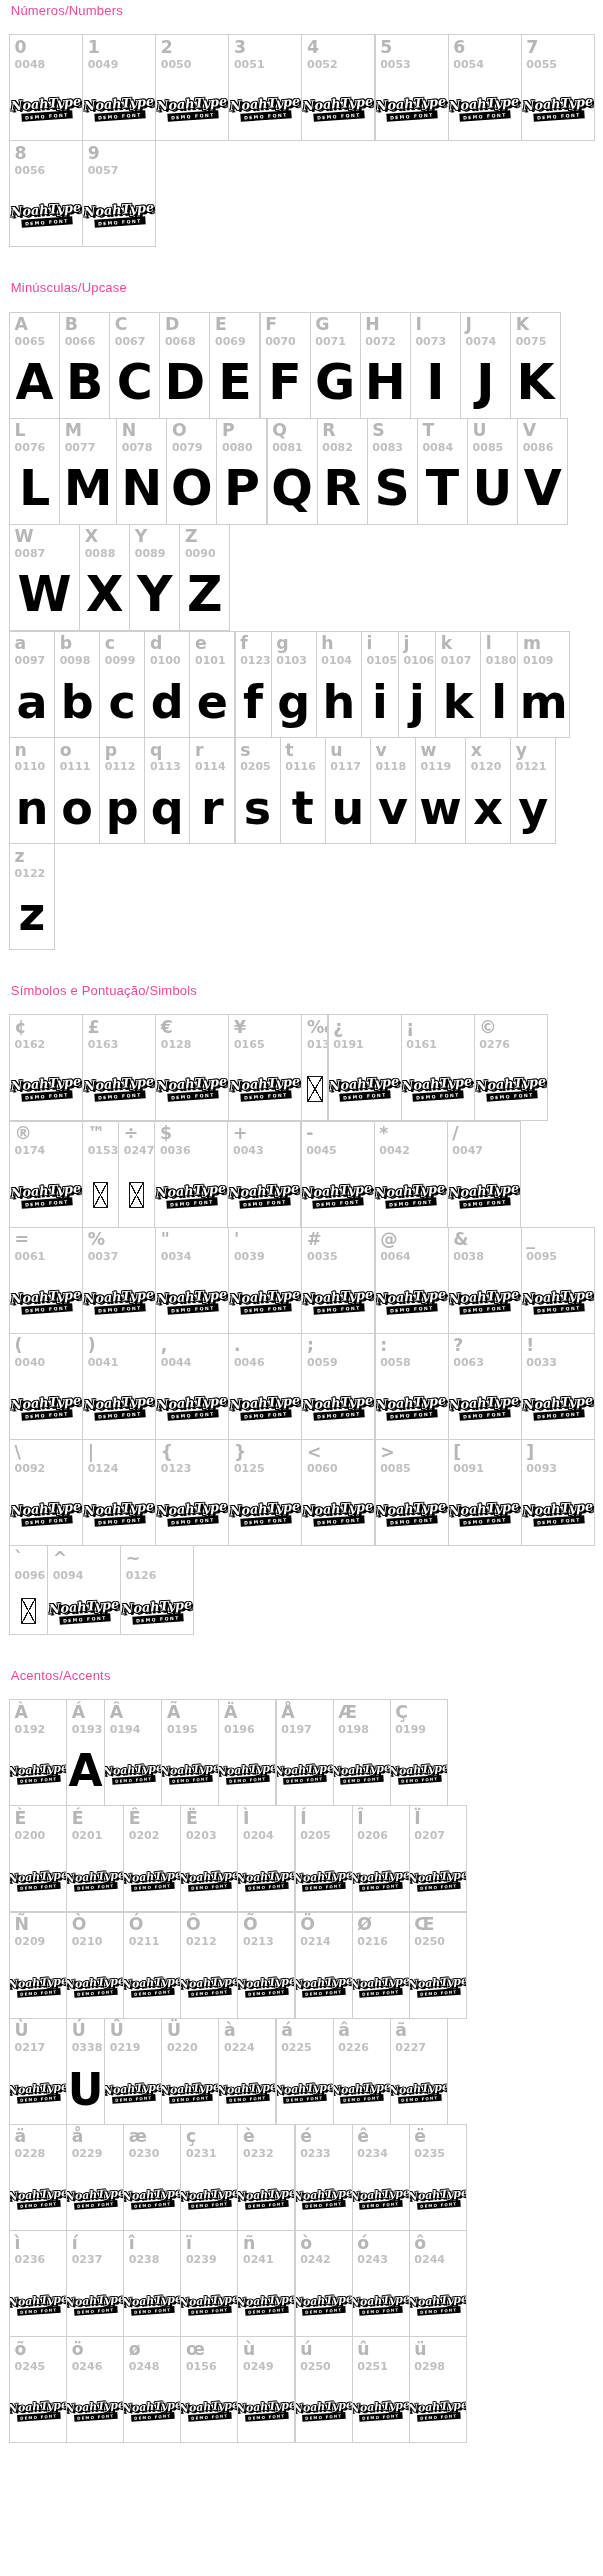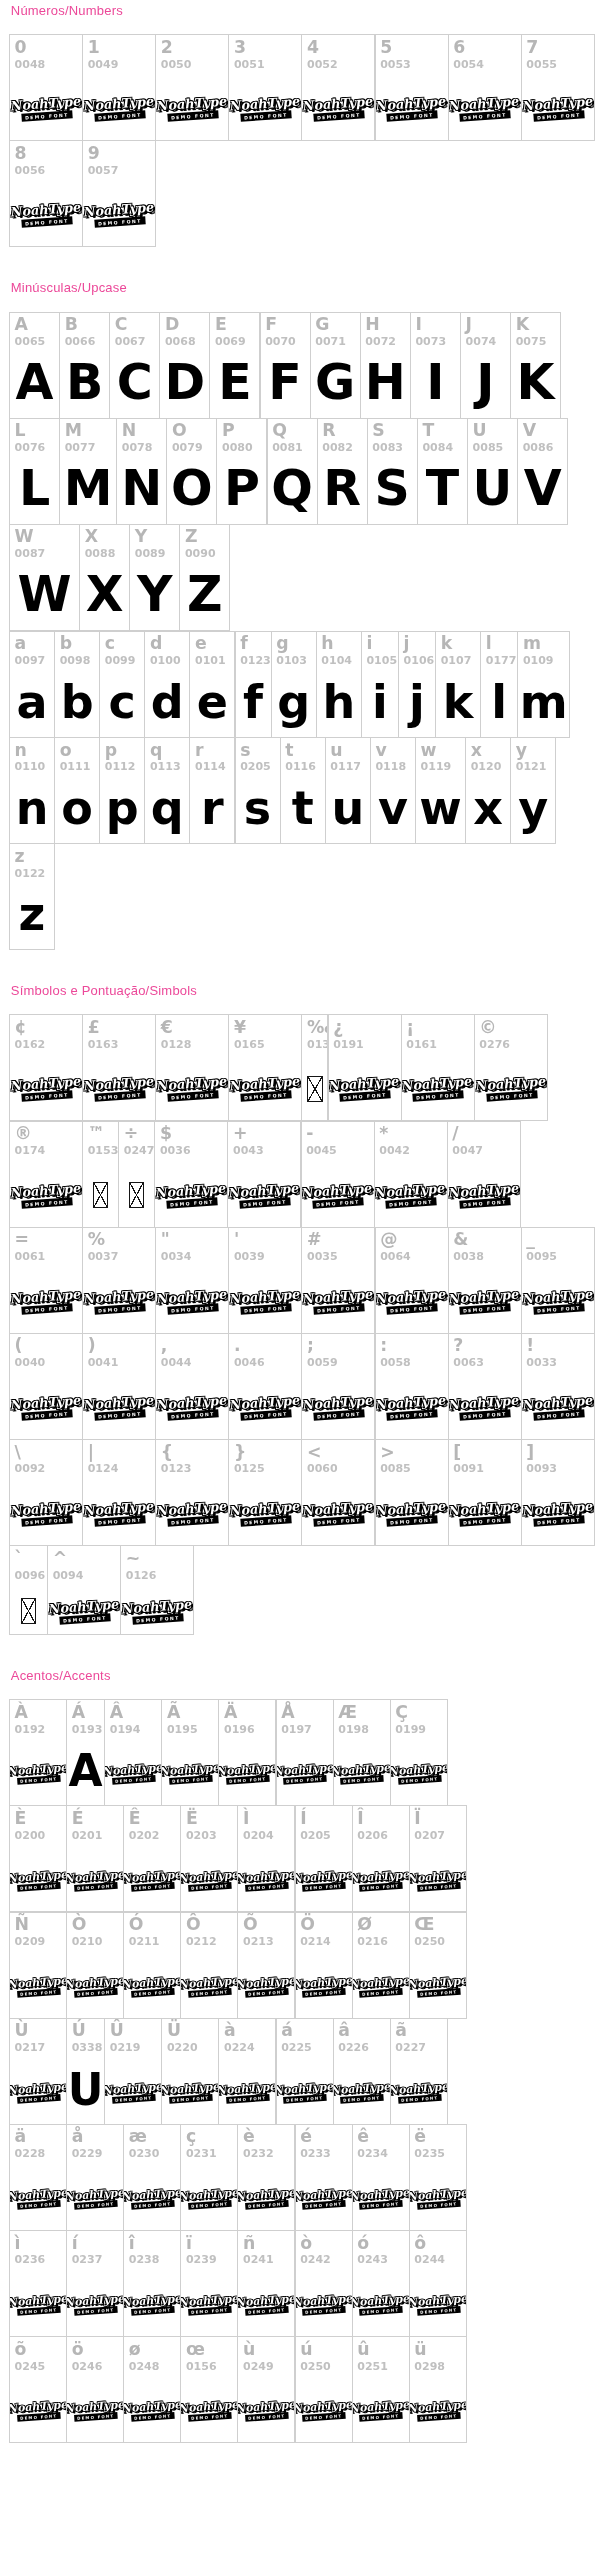--- a/index.html
+++ b/index.html
@@ -543,21 +543,21 @@
               <div class="ch">k</div>
               <div class="code">0107</div>
             </div>
             <div class="glyph-area">
               <span class="glyph-char">k</span>
             </div>
           </div>
           <div class="cell" style="width: 38px;">
             <div class="cell-labels">
               <div class="ch">l</div>
-              <div class="code">0177</div>
+              <div class="code">0180</div>
             </div>
             <div class="glyph-area">
               <span class="glyph-char">l</span>
             </div>
           </div>
           <div class="cell" style="width: 53px;">
             <div class="cell-labels">
               <div class="ch">m</div>
               <div class="code">0109</div>
             </div>

